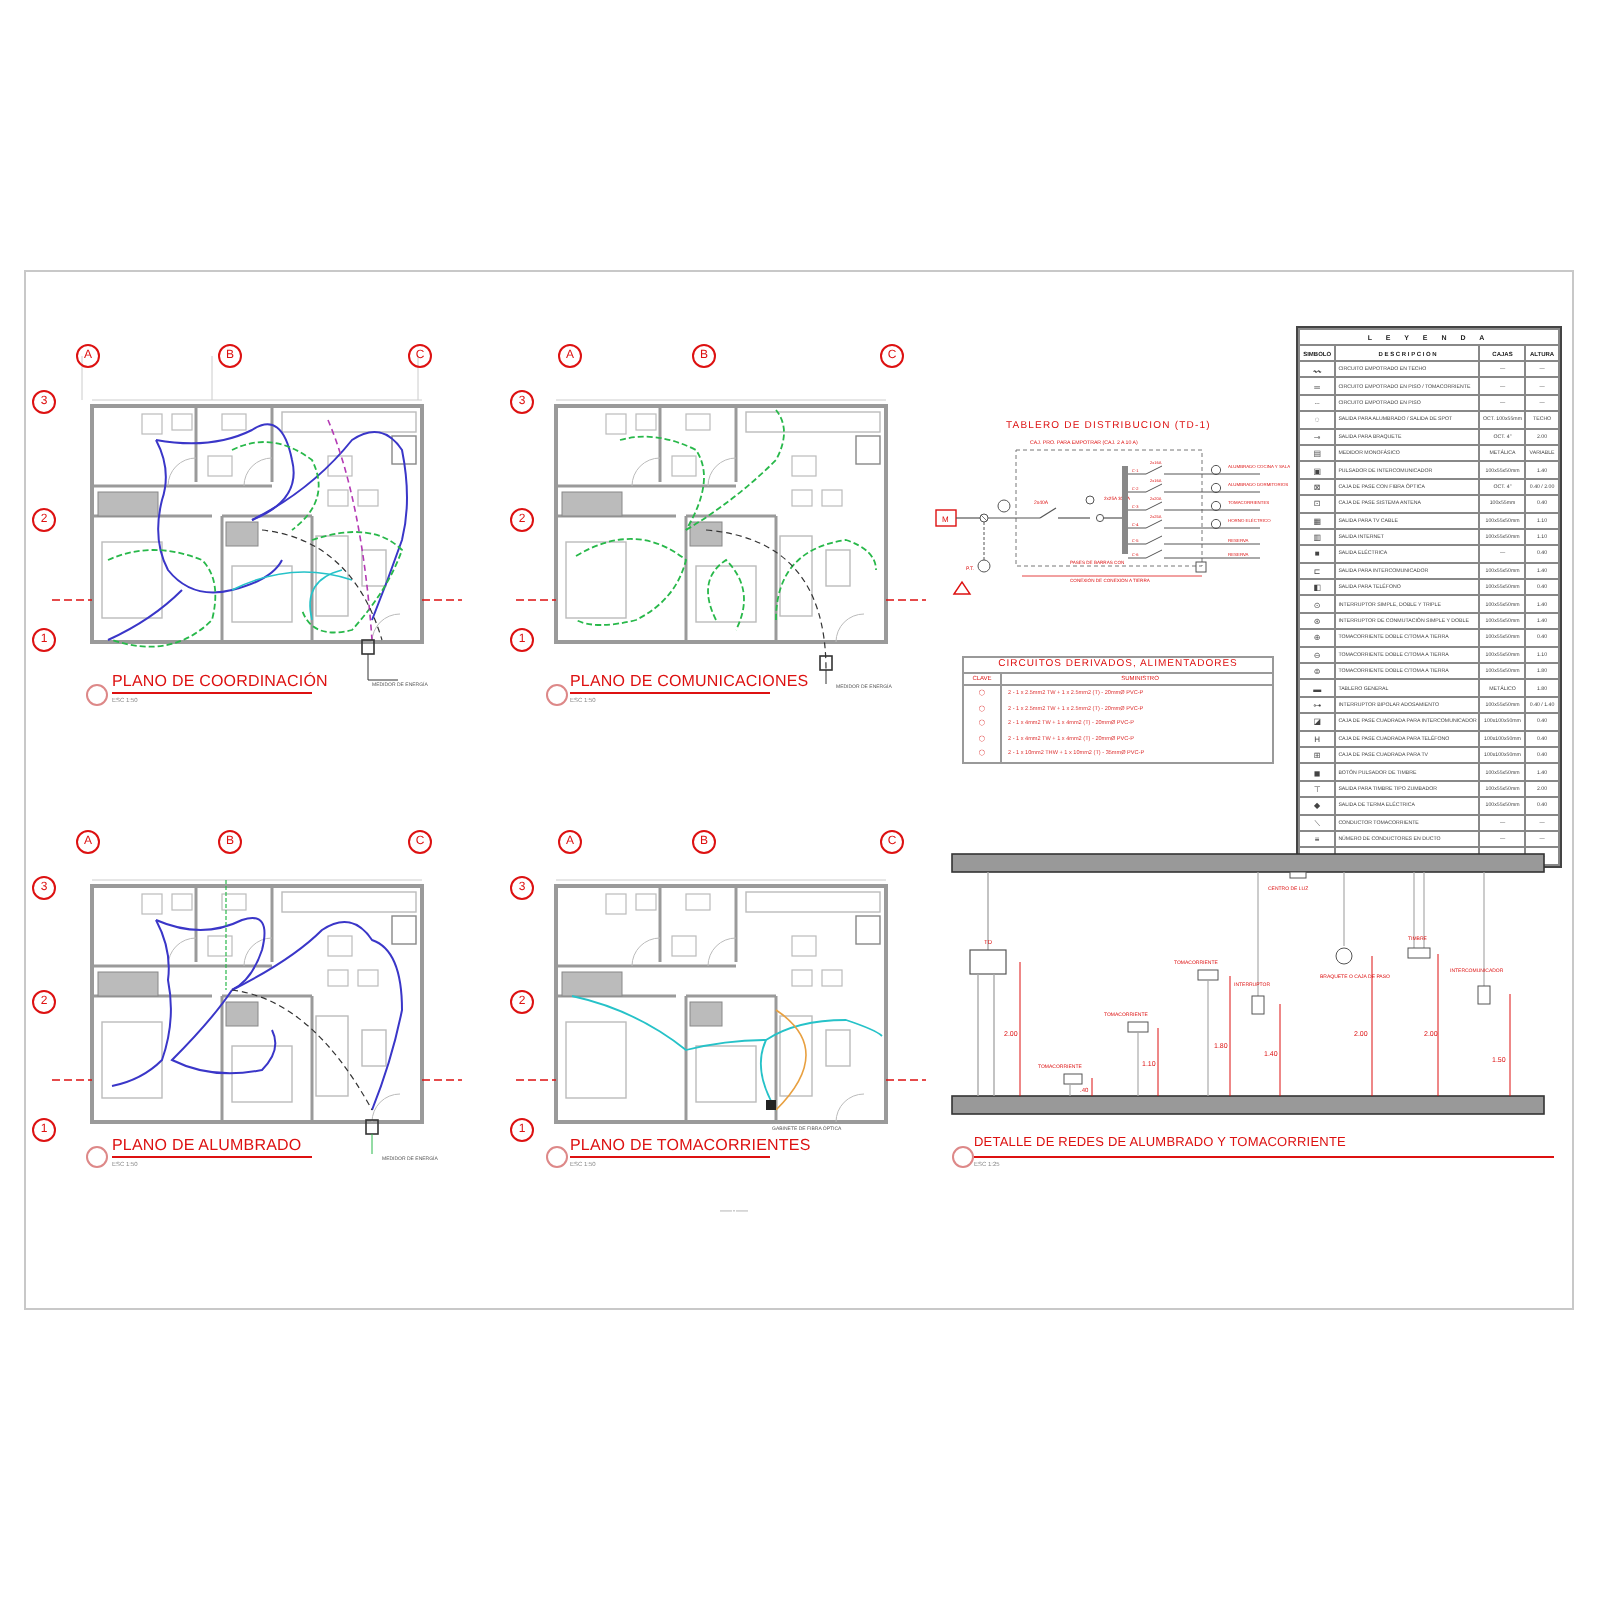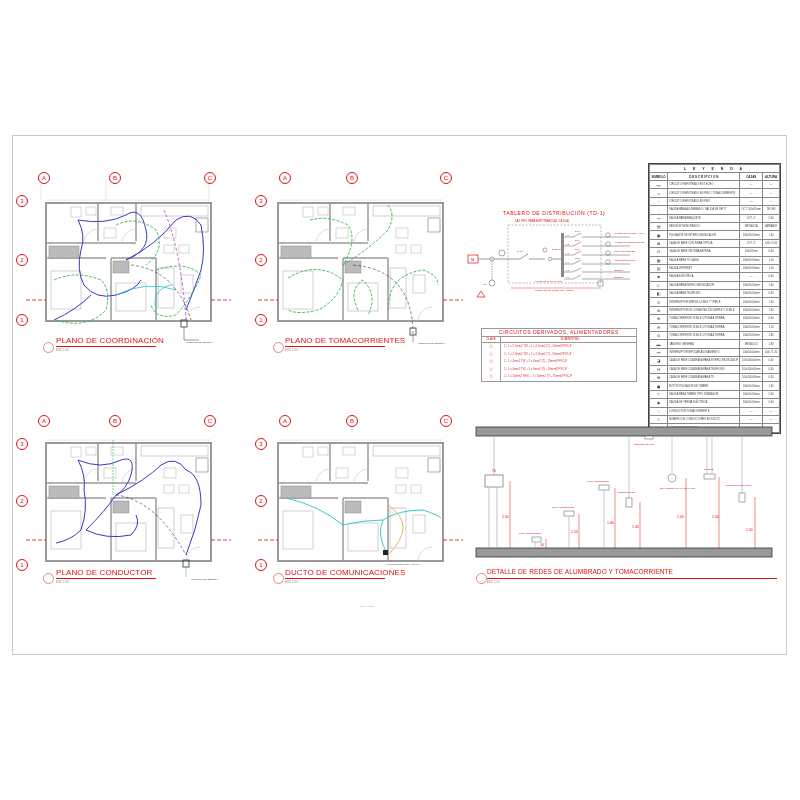--- a/index.html
+++ b/index.html
@@ -133,21 +133,21 @@
     <text x="170" y="174" font-size="2.5" fill="#555">MEDIDOR DE ENERGÍA</text>
   </svg>
   <div class="abs" style="left:31px;top:2px;width:10px;height:10px;border:1px solid #d11;border-radius:50%;font-size:6px;color:#d11;text-align:center;line-height:10px;">A</div>
   <div class="abs" style="left:98px;top:2px;width:10px;height:10px;border:1px solid #d11;border-radius:50%;font-size:6px;color:#d11;text-align:center;line-height:10px;">B</div>
   <div class="abs" style="left:192px;top:2px;width:10px;height:10px;border:1px solid #d11;border-radius:50%;font-size:6px;color:#d11;text-align:center;line-height:10px;">C</div>
   <div class="abs" style="left:7px;top:25px;width:10px;height:10px;border:1px solid #d11;border-radius:50%;font-size:6px;color:#d11;text-align:center;line-height:10px;">3</div>
   <div class="abs" style="left:7px;top:84px;width:10px;height:10px;border:1px solid #d11;border-radius:50%;font-size:6px;color:#d11;text-align:center;line-height:10px;">2</div>
   <div class="abs" style="left:7px;top:144px;width:10px;height:10px;border:1px solid #d11;border-radius:50%;font-size:6px;color:#d11;text-align:center;line-height:10px;">1</div>
 </div>
 <div class="title-circle" style="left:273px;top:342px;"></div>
-<div class="plan-title" style="left:285px;top:336px;">PLANO DE TOMACORRIENTES</div>
+<div class="plan-title" style="left:285px;top:336px;">PLANO DE COMUNICACIONES</div>
 <div class="plan-underline" style="left:285px;top:346px;width:100px;"></div>
 <div class="plan-scale" style="left:285px;top:348px;">ESC 1:50</div>
 
 <div class="abs" style="left:16px;top:415px;width:220px;height:180px;">
   <svg width="220" height="180" viewBox="0 0 220 180">
     <use href="#floorplan" x="30" y="28"></use>
     <path d="M62 45 Q70 60 68 75 Q72 95 65 115 Q55 125 40 128" fill="none" stroke="#3a36c8" stroke-width="1"></path>
     <path d="M62 45 Q85 55 105 45 Q120 40 115 60 Q110 75 100 80" fill="none" stroke="#3a36c8" stroke-width="1"></path>
     <path d="M100 80 Q90 95 70 115 Q90 125 115 120 Q125 110 120 100" fill="none" stroke="#3a36c8" stroke-width="1"></path>
     <path d="M100 80 Q130 65 145 50 Q160 40 170 55 Q185 60 185 90 Q180 115 170 140" fill="none" stroke="#3a36c8" stroke-width="1"></path>
@@ -160,21 +160,21 @@
     <text x="175" y="165" font-size="2.5" fill="#555">MEDIDOR DE ENERGÍA</text>
   </svg>
   <div class="abs" style="left:22px;top:0px;width:10px;height:10px;border:1px solid #d11;border-radius:50%;font-size:6px;color:#d11;text-align:center;line-height:10px;">A</div>
   <div class="abs" style="left:93px;top:0px;width:10px;height:10px;border:1px solid #d11;border-radius:50%;font-size:6px;color:#d11;text-align:center;line-height:10px;">B</div>
   <div class="abs" style="left:188px;top:0px;width:10px;height:10px;border:1px solid #d11;border-radius:50%;font-size:6px;color:#d11;text-align:center;line-height:10px;">C</div>
   <div class="abs" style="left:0px;top:23px;width:10px;height:10px;border:1px solid #d11;border-radius:50%;font-size:6px;color:#d11;text-align:center;line-height:10px;">3</div>
   <div class="abs" style="left:0px;top:80px;width:10px;height:10px;border:1px solid #d11;border-radius:50%;font-size:6px;color:#d11;text-align:center;line-height:10px;">2</div>
   <div class="abs" style="left:0px;top:144px;width:10px;height:10px;border:1px solid #d11;border-radius:50%;font-size:6px;color:#d11;text-align:center;line-height:10px;">1</div>
 </div>
 <div class="title-circle" style="left:43px;top:573px;"></div>
-<div class="plan-title" style="left:56px;top:568px;">PLANO DE CONDUCTOR</div>
+<div class="plan-title" style="left:56px;top:568px;">PLANO DE ALUMBRADO</div>
 <div class="plan-underline" style="left:56px;top:578px;width:100px;"></div>
 <div class="plan-scale" style="left:56px;top:580px;">ESC 1:50</div>
 
 <div class="abs" style="left:248px;top:415px;width:220px;height:180px;">
   <svg width="220" height="180" viewBox="0 0 220 180">
     <use href="#floorplan" x="30" y="28"></use>
     <path d="M38 83 Q70 90 95 110 Q115 105 135 105 Q150 95 175 95 Q190 100 193 103" fill="none" stroke="#26c2c8" stroke-width="0.9"></path>
     <path d="M135 105 Q128 120 140 140" fill="none" stroke="#26c2c8" stroke-width="0.9"></path>
     <path d="M140 90 Q170 110 140 140" fill="none" stroke="#e8a040" stroke-width="0.8"></path>
     <rect x="135" y="135" width="5" height="5" fill="#222"></rect>
@@ -183,21 +183,21 @@
     <line x1="195" y1="125" x2="215" y2="125" stroke="#d11" stroke-width="0.8" stroke-dasharray="4,2"></line>
   </svg>
   <div class="abs" style="left:31px;top:0px;width:10px;height:10px;border:1px solid #d11;border-radius:50%;font-size:6px;color:#d11;text-align:center;line-height:10px;">A</div>
   <div class="abs" style="left:98px;top:0px;width:10px;height:10px;border:1px solid #d11;border-radius:50%;font-size:6px;color:#d11;text-align:center;line-height:10px;">B</div>
   <div class="abs" style="left:192px;top:0px;width:10px;height:10px;border:1px solid #d11;border-radius:50%;font-size:6px;color:#d11;text-align:center;line-height:10px;">C</div>
   <div class="abs" style="left:7px;top:23px;width:10px;height:10px;border:1px solid #d11;border-radius:50%;font-size:6px;color:#d11;text-align:center;line-height:10px;">3</div>
   <div class="abs" style="left:7px;top:80px;width:10px;height:10px;border:1px solid #d11;border-radius:50%;font-size:6px;color:#d11;text-align:center;line-height:10px;">2</div>
   <div class="abs" style="left:7px;top:144px;width:10px;height:10px;border:1px solid #d11;border-radius:50%;font-size:6px;color:#d11;text-align:center;line-height:10px;">1</div>
 </div>
 <div class="title-circle" style="left:273px;top:573px;"></div>
-<div class="plan-title" style="left:285px;top:568px;">DUCTO DE COMUNICACIONES</div>
+<div class="plan-title" style="left:285px;top:568px;">PLANO DE TOMACORRIENTES</div>
 <div class="plan-underline" style="left:285px;top:578px;width:100px;"></div>
 <div class="plan-scale" style="left:285px;top:580px;">ESC 1:50</div>
 
 <div class="abs" style="left:465px;top:205px;width:180px;height:100px;">
   <div class="abs" style="left:38px;top:5px;font-size:5px;color:#d11;letter-spacing:0.6px;white-space:nowrap;">TABLERO DE DISTRIBUCION (TD-1)</div>
   <div class="abs" style="left:50px;top:15px;font-size:2.6px;color:#d11;white-space:nowrap;">CAJ. PRO. PARA EMPOTRAR (CAJ. 2 A 10 A)</div>
   <svg width="180" height="100" viewBox="0 0 180 100">
     <rect x="43" y="20" width="93" height="58" fill="none" stroke="#777" stroke-width="0.5" stroke-dasharray="2,1.5"></rect>
     <rect x="3" y="50" width="10" height="8" fill="none" stroke="#d11" stroke-width="0.7"></rect>
     <text x="6" y="56" font-size="4" fill="#d11">M</text>

